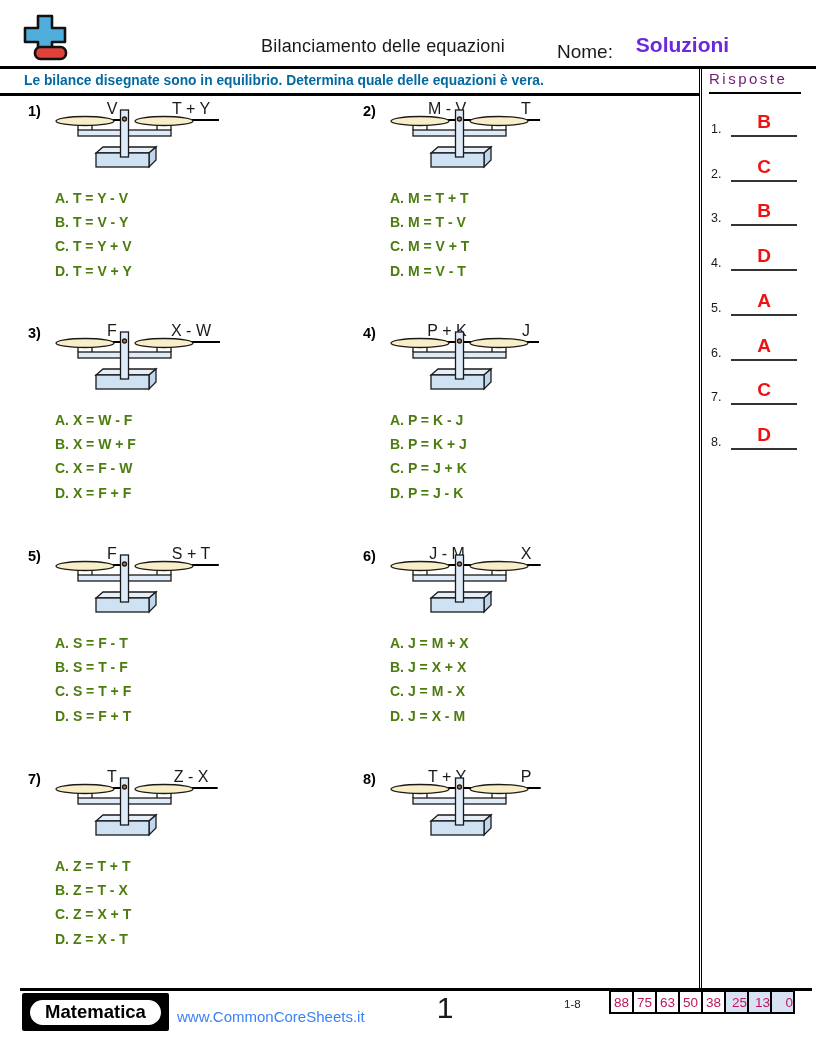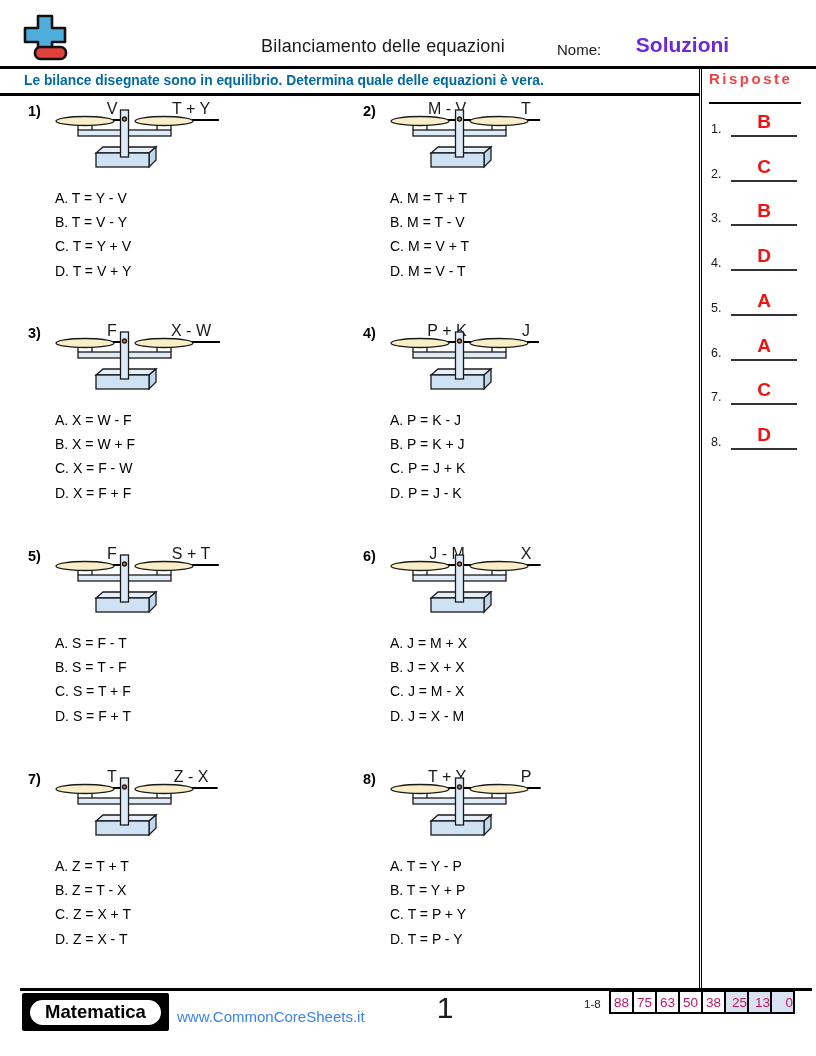--- a/index.html
+++ b/index.html
@@ -4,61 +4,61 @@
 <style>
   * { margin:0; padding:0; box-sizing:border-box; }
   html,body { background:#fff; }
   body { font-family:"Liberation Sans", sans-serif; color:#111; }
   .page { position:relative; width:816px; height:1056px; background:#fff; overflow:hidden; }
 
   
   .logo { position:absolute; left:22px; top:13px; }
   .title { position:absolute; left:160px; top:36px; width:345px; text-align:right;
            font-size:18px; letter-spacing:.2px; color:#1a1a1a; }
-  .nome { position:absolute; left:557px; top:41px; font-size:15px; color:#1a1a1a; }
+  .nome { position:absolute; left:557px; top:41px; font-size:19px; color:#1a1a1a; }
   .soluzioni { position:absolute; left:625px; top:33px; width:115px; text-align:center;
                font-size:21px; font-weight:bold; color:#6d28d9; }
   .hline1 { position:absolute; left:0; top:66px; width:816px; height:3px; background:#000; }
   .instruction { position:absolute; left:24px; top:73px; font-size:13.8px; font-weight:bold; color:#0369a1; }
   .hline2 { position:absolute; left:0; top:93px; width:700px; height:2.5px; background:#000; }
   .vsep { position:absolute; left:699px; top:68px; height:924px; width:2.5px;
           border-left:1.8px solid #000; border-right:1.8px solid #000; }
 
   
   .risposte-title { position:absolute; left:709px; top:70px; width:92px; font-size:15px;
-                    font-weight:bold; letter-spacing:2.5px; padding-bottom:15px;
-                    border-bottom:2.5px solid #000; color:#ef4444; }
+                    font-weight:normal; letter-spacing:2.5px; padding-bottom:5px;
+                    border-bottom:2.5px solid #000; color:#701a75; }
   .ans-row { position:absolute; left:707px; width:100px; height:34px; }
   .ans-num { position:absolute; left:4px; bottom:1px; font-size:12.5px; color:#1a1a1a; }
   .ans-val { position:absolute; left:24px; bottom:4px; width:66px; text-align:center;
              font-size:19px; font-weight:bold; color:#ee1212; }
   .ans-line { position:absolute; left:24px; bottom:0; width:66px; height:2px; background:#333; }
 
   
   .problem { position:absolute; width:330px; height:215px; }
   .pnum { position:absolute; left:0; top:3px; font-size:14.5px; font-weight:bold; color:#000; }
   .plabel { position:absolute; top:0; transform:translateX(-50%); white-space:nowrap;
             font-size:16px; color:#1a1a1a; padding:0 9px 1px 9px; border-bottom:2px solid #000; }
   .plabel.l { left:84px; }
   .plabel.r { left:163px; }
   .balance { position:absolute; left:27px; top:9px; width:145px; height:64px; }
   .options { position:absolute; left:27px; top:86px; }
-  .opt { font-size:14px; line-height:24.2px; color:#000000; white-space:pre; }
+  .opt { font-size:14px; line-height:24.2px; color:#4d7c0f; white-space:pre;font-weight:bold; }
 
   
   .f-line { position:absolute; left:20px; top:988px; width:792px; height:2.5px; background:#000; }
   .badge { position:absolute; left:22px; top:993px; width:147px; height:38px; background:#000;
            border-radius:2px; display:flex; align-items:center; justify-content:center; }
   .badge-pill { width:137px; height:31px; background:#fff; border:3px solid #000; border-radius:16px;
                 display:flex; align-items:center; justify-content:center;
                 font-size:18.5px; font-weight:bold; color:#000; }
   .website { position:absolute; left:177px; top:1008px; font-size:15px; color:#3b82f6; }
   .page-num { position:absolute; left:400px; top:991px; width:90px; text-align:center;
               font-size:30px; color:#1a1a1a; }
-  .score-label { position:absolute; left:584px; top:998px; font-size:11.5px; color:#1a1a1a; }
+  .score-label { position:absolute; left:564px; top:998px; font-size:11.5px; color:#1a1a1a; }
   .score-table { position:absolute; left:609px; top:990px; border-collapse:collapse; }
   .score-table td { border:2px solid #000; width:23px; height:22px; text-align:center;
                     font-size:13.5px; color:#be185d; padding:0; background:#fff; }
   .score-table td.hl { background:#d9e2f3;text-align:right; }
 </style>
 </head>
 <body>
 
 <div class="page">
 
@@ -301,26 +301,20 @@
         <rect x="23" y="21" width="93" height="6" fill="#dfebf8"></rect>
         <polygon points="41,44 94,44 101,38 48,38" fill="#e4effa"></polygon>
         <polygon points="94,44 101,38 101,51 94,58" fill="#bfd6ec"></polygon>
         <rect x="41" y="44" width="53" height="14" fill="#cfe2f4"></rect>
         <rect x="65.5" y="1" width="8" height="47" fill="#dfebf8"></rect>
         <circle cx="69.5" cy="10" r="2" fill="#c8752b"></circle>
         <ellipse cx="30" cy="12" rx="29" ry="4.5" fill="#f8efc9"></ellipse>
         <ellipse cx="109" cy="12" rx="29" ry="4.5" fill="#f8efc9"></ellipse>
       </g>
     </svg>
-    <div class="options">
-      <div class="opt">A. T = Y - P</div>
-      <div class="opt">B. T = Y + P</div>
-      <div class="opt">C. T = P + Y</div>
-      <div class="opt">D. T = P - Y</div>
-    </div>
   </div>
 
   <div class="f-line"></div>
   <div class="badge">
     <div class="badge-pill">Matematica</div>
   </div>
   <div class="website">www.CommonCoreSheets.it</div>
   <div class="page-num">1</div>
   <div class="score-label">1-8</div>
   <table class="score-table">

